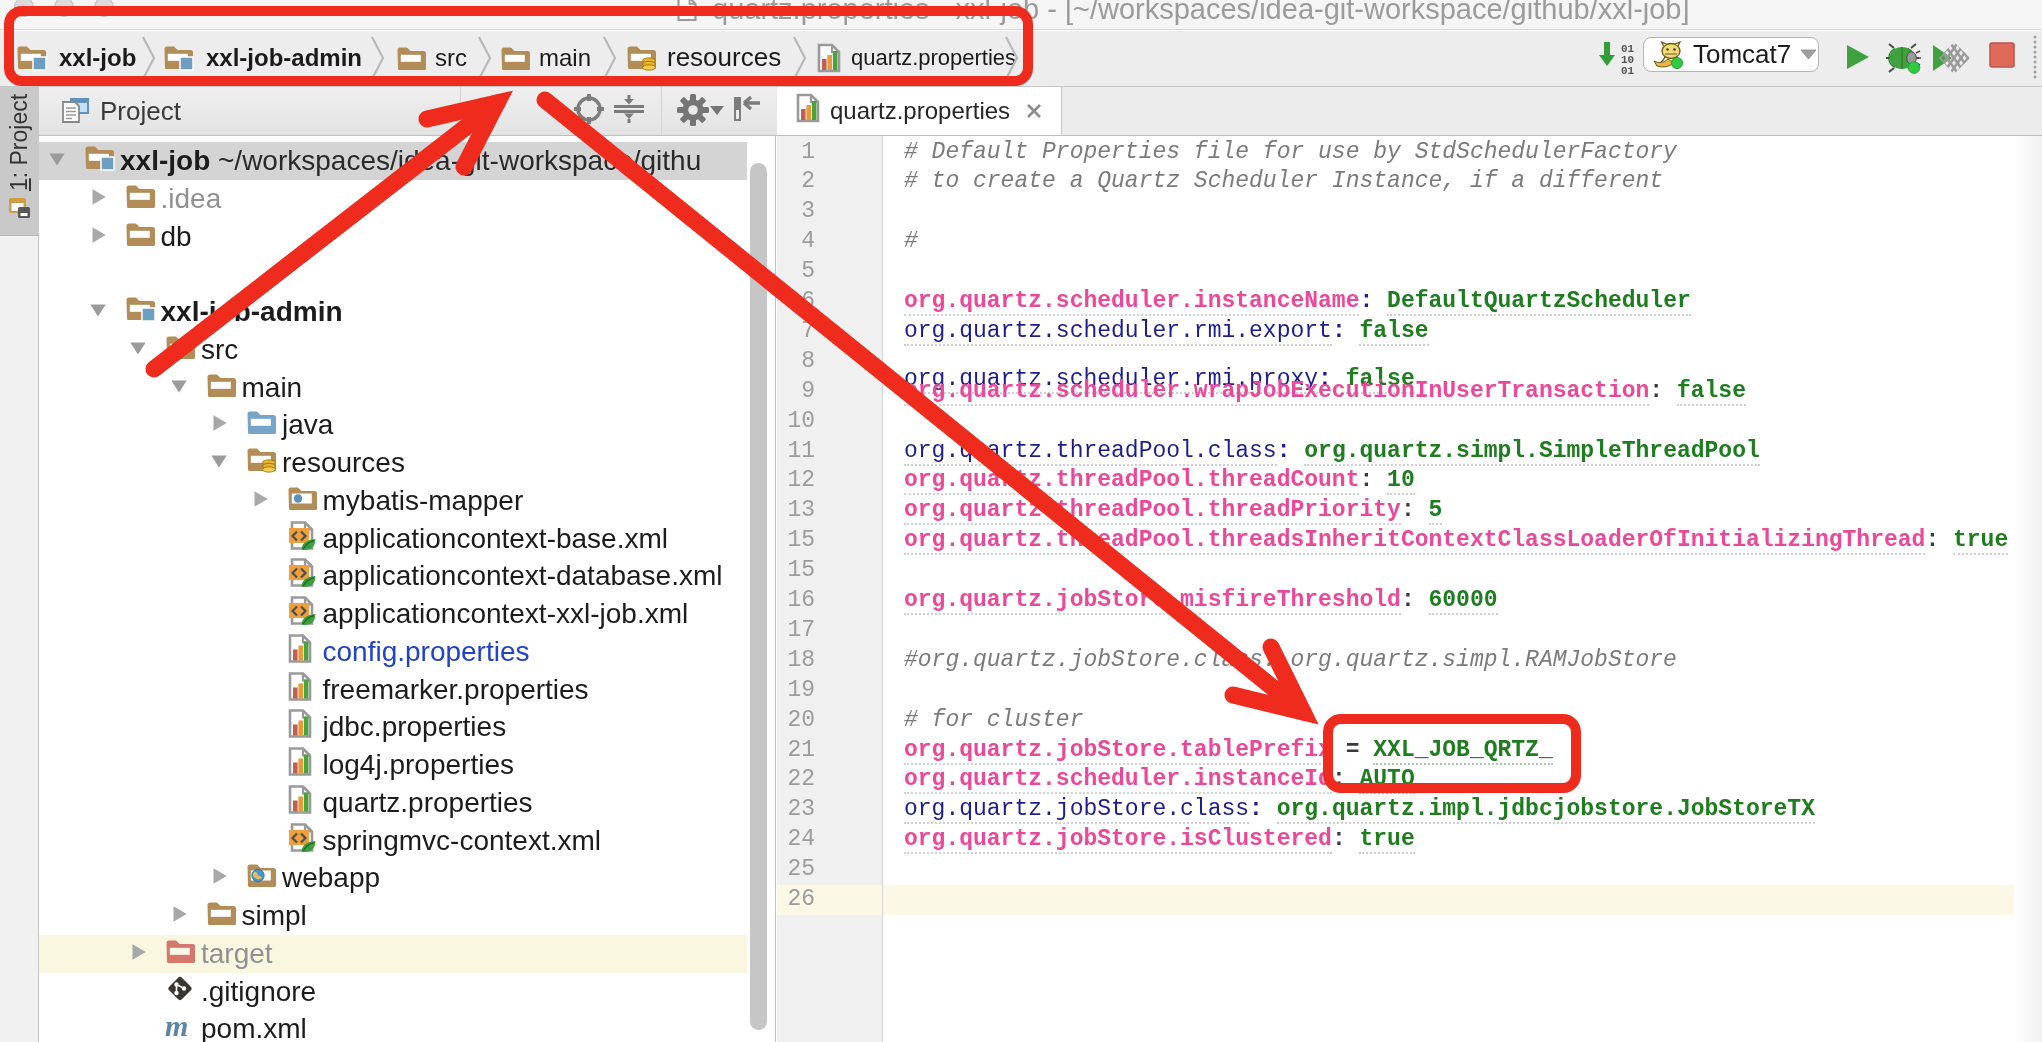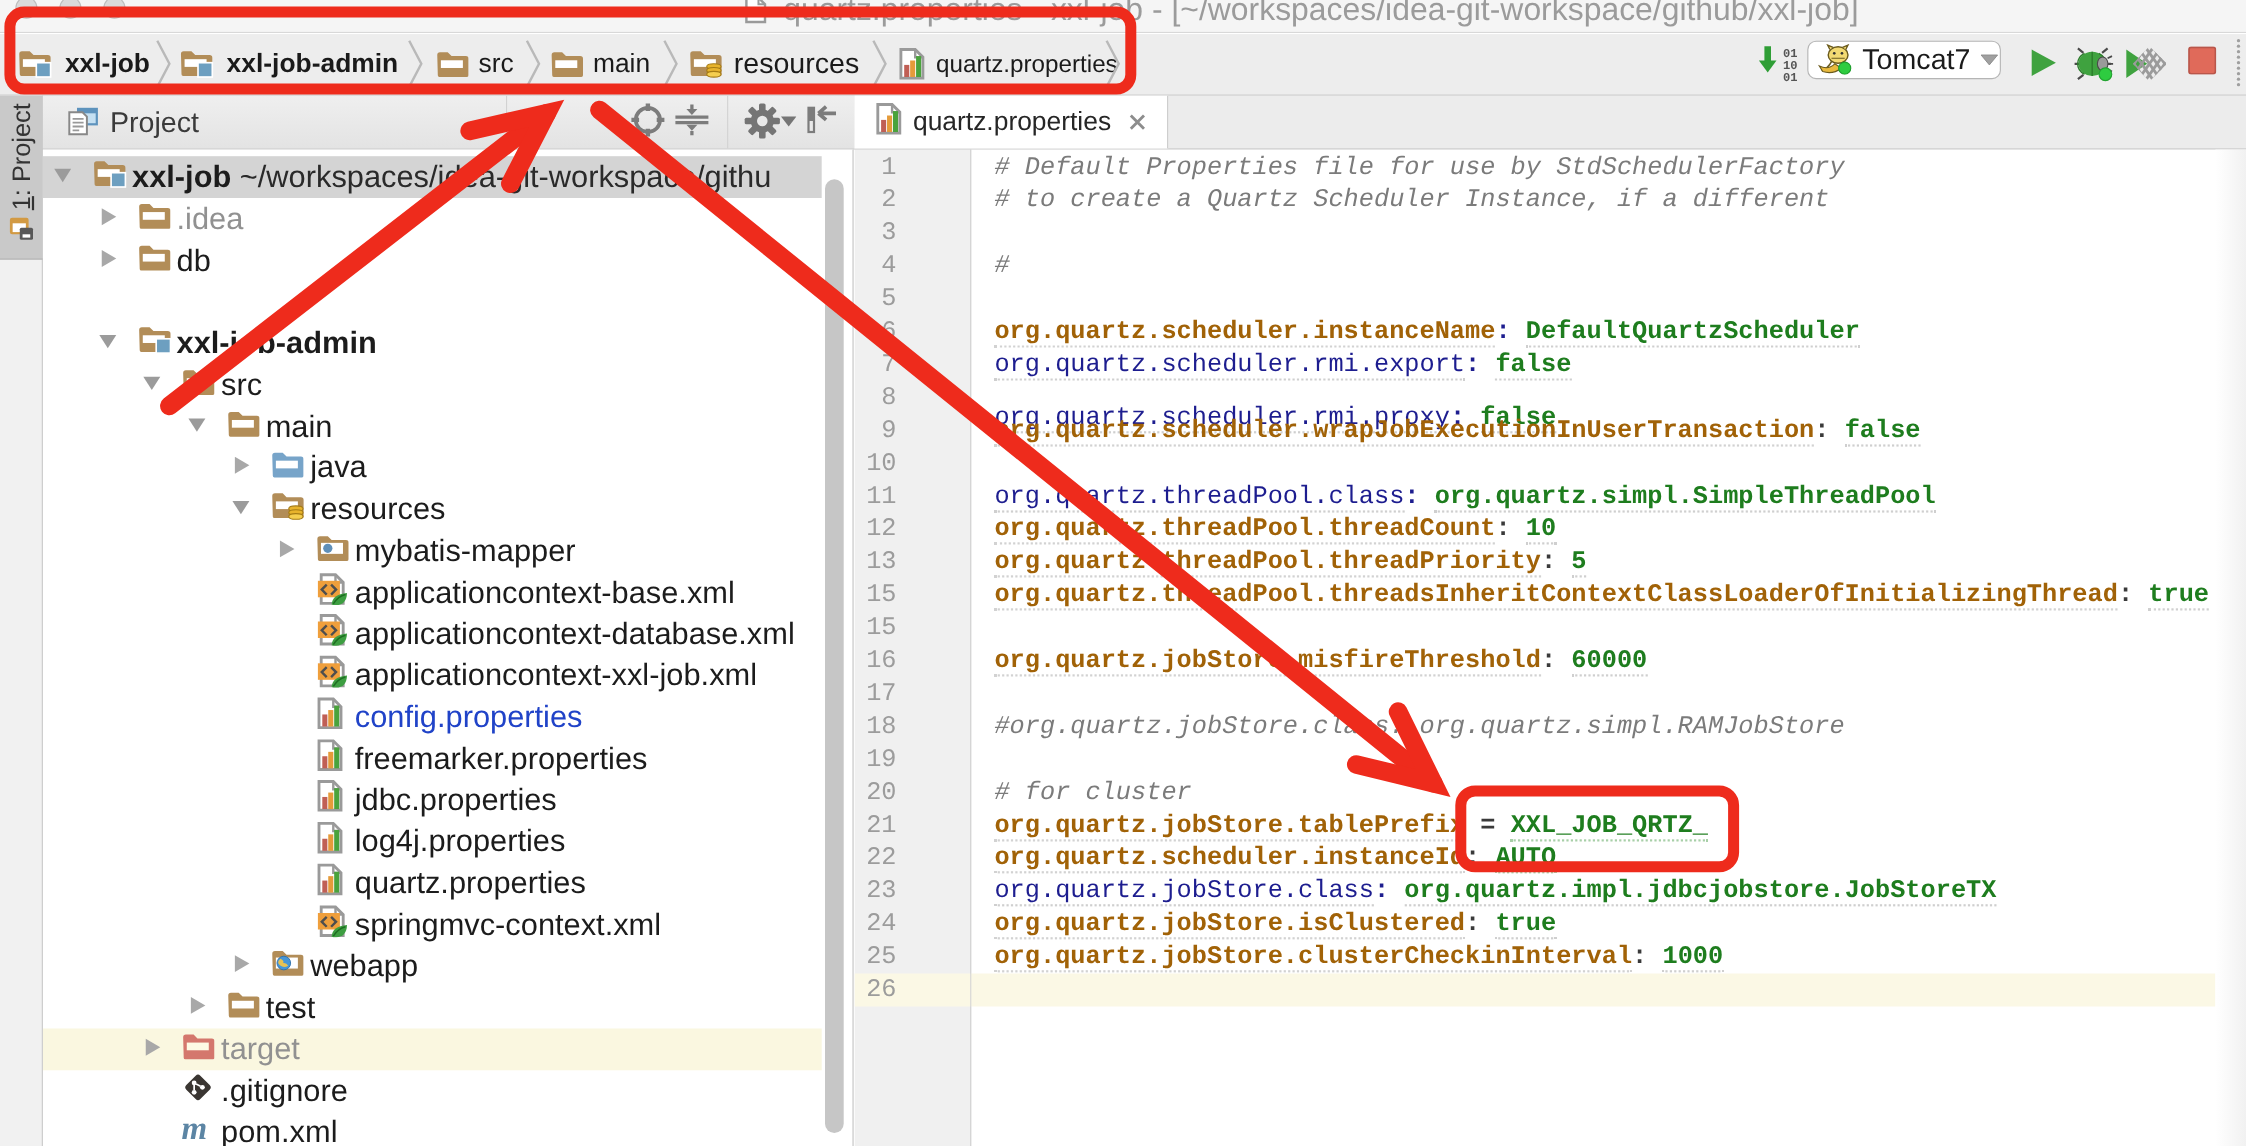--- a/index.html
+++ b/index.html
@@ -32,21 +32,21 @@
 .arr{position:absolute;top:50%;transform:translateY(-50%);}
 .ticon{position:absolute;top:50%;transform:translateY(-50%);}
 
 #gutter{left:777px;top:136px;width:106px;height:906px;background:#f0f0f0;border-right:1px solid #d4d4d4;}
 #editor{left:883px;top:136px;width:1131px;height:906px;background:#fff;}
 #stripe{left:2014px;top:136px;width:28px;height:906px;background:linear-gradient(to right,#ffffff,#f1f1f1);}
 .gl{position:absolute;left:0;width:38px;text-align:right;font-family:"Liberation Mono",monospace;font-size:23px;color:#9c9c9c;line-height:29.9px;height:29.9px;}
 .cl{position:absolute;left:21px;font-family:"Liberation Mono",monospace;font-size:23px;line-height:29.9px;height:29.9px;white-space:pre;}
 .cl i{color:#7b7b7b;font-style:italic;}
 .kn{color:#1d1d8f;font-weight:normal;border-bottom:2px dotted #cfcfcf;}
-.kg{color:#a16207;font-weight:bold;border-bottom:2px dotted #d2d2d2;}
+.kg{color:#ec4899;font-weight:bold;border-bottom:2px dotted #d2d2d2;}
 .vv{color:#1e7d1e;font-weight:bold;border-bottom:2px dotted #cfcfcf;}
 .vg{color:#1e7d1e;font-weight:bold;border-bottom:2px dotted #a8cfa8;}
 .sp{color:#1d1d8f;font-weight:bold;}
 .sg{color:#3a3a3a;font-weight:bold;}
 #caretline{left:777px;top:885px;width:1237px;height:30px;background:#fbf8e5;}
 
 #vscroll{left:750px;top:163px;width:17px;height:867px;background:#c6c6c6;border-radius:9px;}
 #overlay{left:0;top:0;z-index:50;pointer-events:none;}
 </style></head>
 <body>
@@ -500,21 +500,21 @@
       <span class="lbl" style="margin-left:243.0px;color:#1c1c1c">webapp</span>
     </div>
 <div class="trow" style="top:761.0px">
       <span class="arr" style="left:128.5px"><svg width="22" height="22" viewBox="0 0 20 20">
           <path d="M5 3 L17 10 L5 17 z" fill="#a8a8a8"></path>
         </svg></span>
       <span class="ticon" style="left:166.5px"><svg width="30" height="27" viewBox="0 0 30 27">
           <path d="M1.5 6 q0-2.5 2.5-2.5 h7 l3.5 3.5 h13 q2.5 0 2.5 2.5 v15 q0 1.5-1.5 1.5 h-25 q-1.5 0-1.5-1.5 z" fill="#b28d58"></path>
           <rect x="4.8" y="10.8" width="20" height="7" fill="#fff"></rect>
         </svg></span>
-      <span class="lbl" style="margin-left:202.5px;color:#1c1c1c">test</span>
+      <span class="lbl" style="margin-left:202.5px;color:#1c1c1c">simpl</span>
     </div>
 <div class="trow excl" style="top:798.7px">
       <span class="arr" style="left:88.0px"><svg width="22" height="22" viewBox="0 0 20 20">
           <path d="M5 3 L17 10 L5 17 z" fill="#a8a8a8"></path>
         </svg></span>
       <span class="ticon" style="left:126.0px"><svg width="30" height="27" viewBox="0 0 30 27">
           <path d="M1.5 6 q0-2.5 2.5-2.5 h7 l3.5 3.5 h13 q2.5 0 2.5 2.5 v15 q0 1.5-1.5 1.5 h-25 q-1.5 0-1.5-1.5 z" fill="#d4776d"></path>
           <rect x="4.8" y="10.8" width="20" height="7" fill="#fdf9e4"></rect>
         </svg></span>
       <span class="lbl" style="margin-left:162.0px;color:#919191">target</span>
@@ -577,21 +577,20 @@
 <div class="cl" style="top:330.4px"><span class="kg">org.quartz.threadPool.threadCount</span><span class="sg">: </span><span class="vv">10</span></div>
 <div class="cl" style="top:360.3px"><span class="kg">org.quartz.threadPool.threadPriority</span><span class="sg">: </span><span class="vv">5</span></div>
 <div class="cl" style="top:390.2px"><span class="kg">org.quartz.threadPool.threadsInheritContextClassLoaderOfInitializingThread</span><span class="sg">: </span><span class="vv">true</span></div>
 <div class="cl" style="top:450.0px"><span class="kg">org.quartz.jobStore.misfireThreshold</span><span class="sg">: </span><span class="vv">60000</span></div>
 <div class="cl" style="top:509.8px"><i>#org.quartz.jobStore.class: org.quartz.simpl.RAMJobStore</i></div>
 <div class="cl" style="top:569.6px"><i># for cluster</i></div>
 <div class="cl" style="top:599.5px"><span class="kg">org.quartz.jobStore.tablePrefix</span><span class="sg"> = </span><span class="vg">XXL_JOB_QRTZ_</span></div>
 <div class="cl" style="top:629.4px"><span class="kg">org.quartz.scheduler.instanceId</span><span class="sg">: </span><span class="vg">AUTO</span></div>
 <div class="cl" style="top:659.3px"><span class="kn">org.quartz.jobStore.class</span><span class="sp">: </span><span class="vv">org.quartz.impl.jdbcjobstore.JobStoreTX</span></div>
 <div class="cl" style="top:689.2px"><span class="kg">org.quartz.jobStore.isClustered</span><span class="sg">: </span><span class="vv">true</span></div>
-<div class="cl" style="top:719.1px"><span class="kg">org.quartz.jobStore.clusterCheckinInterval</span><span class="sg">: </span><span class="vv">1000</span></div>
   </div>
 <div id="stripe" class="abs"></div>
 <svg id="overlay" class="abs" width="2042" height="1042" viewBox="0 0 2042 1042">
 <rect x="9" y="11" width="1019" height="70" rx="13" fill="none" stroke="#ee2b1c" stroke-width="10"></rect>
 <rect x="1328" y="719" width="248" height="69" rx="13" fill="none" stroke="#ee2b1c" stroke-width="10"></rect>
 <g stroke="#ee2b1c" stroke-width="17" stroke-linecap="round" fill="none">
 <path d="M154 369 L497 103"></path>
 <path d="M464 167 L497 103 L427 119"></path>
 <path d="M545 100 L1303 712"></path>
 <path d="M1233 695 L1303 712 L1271 647"></path>

